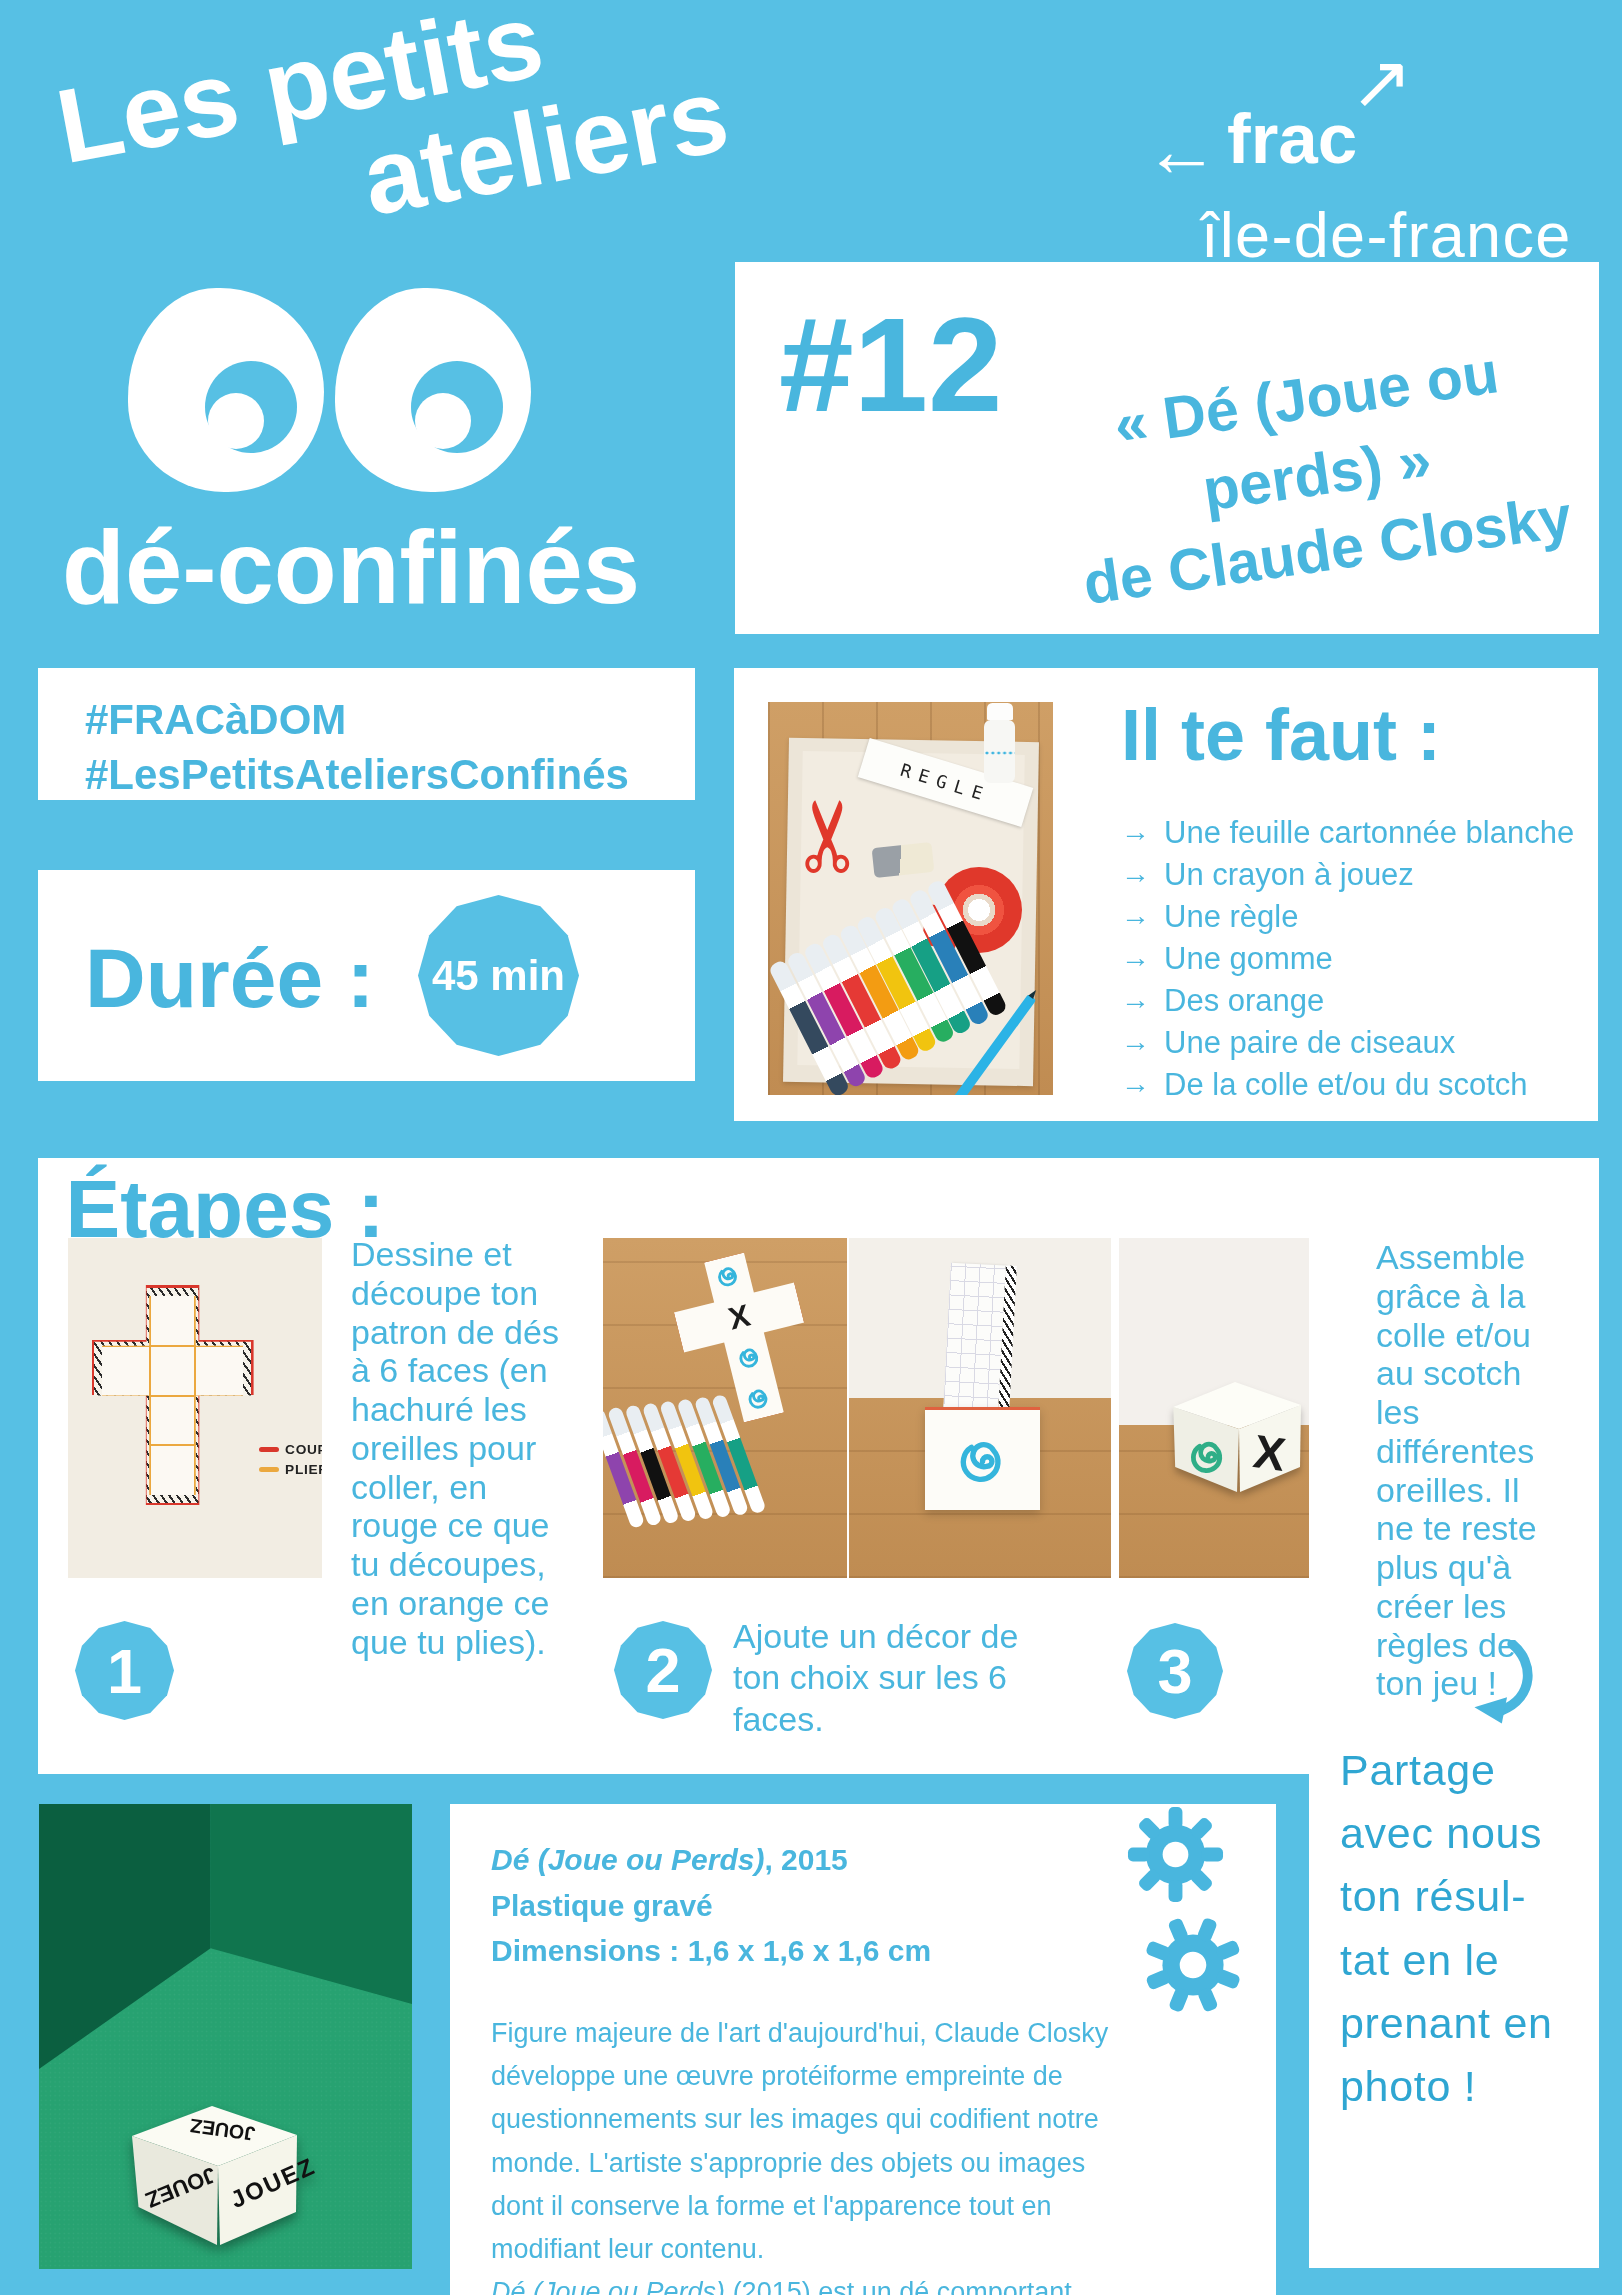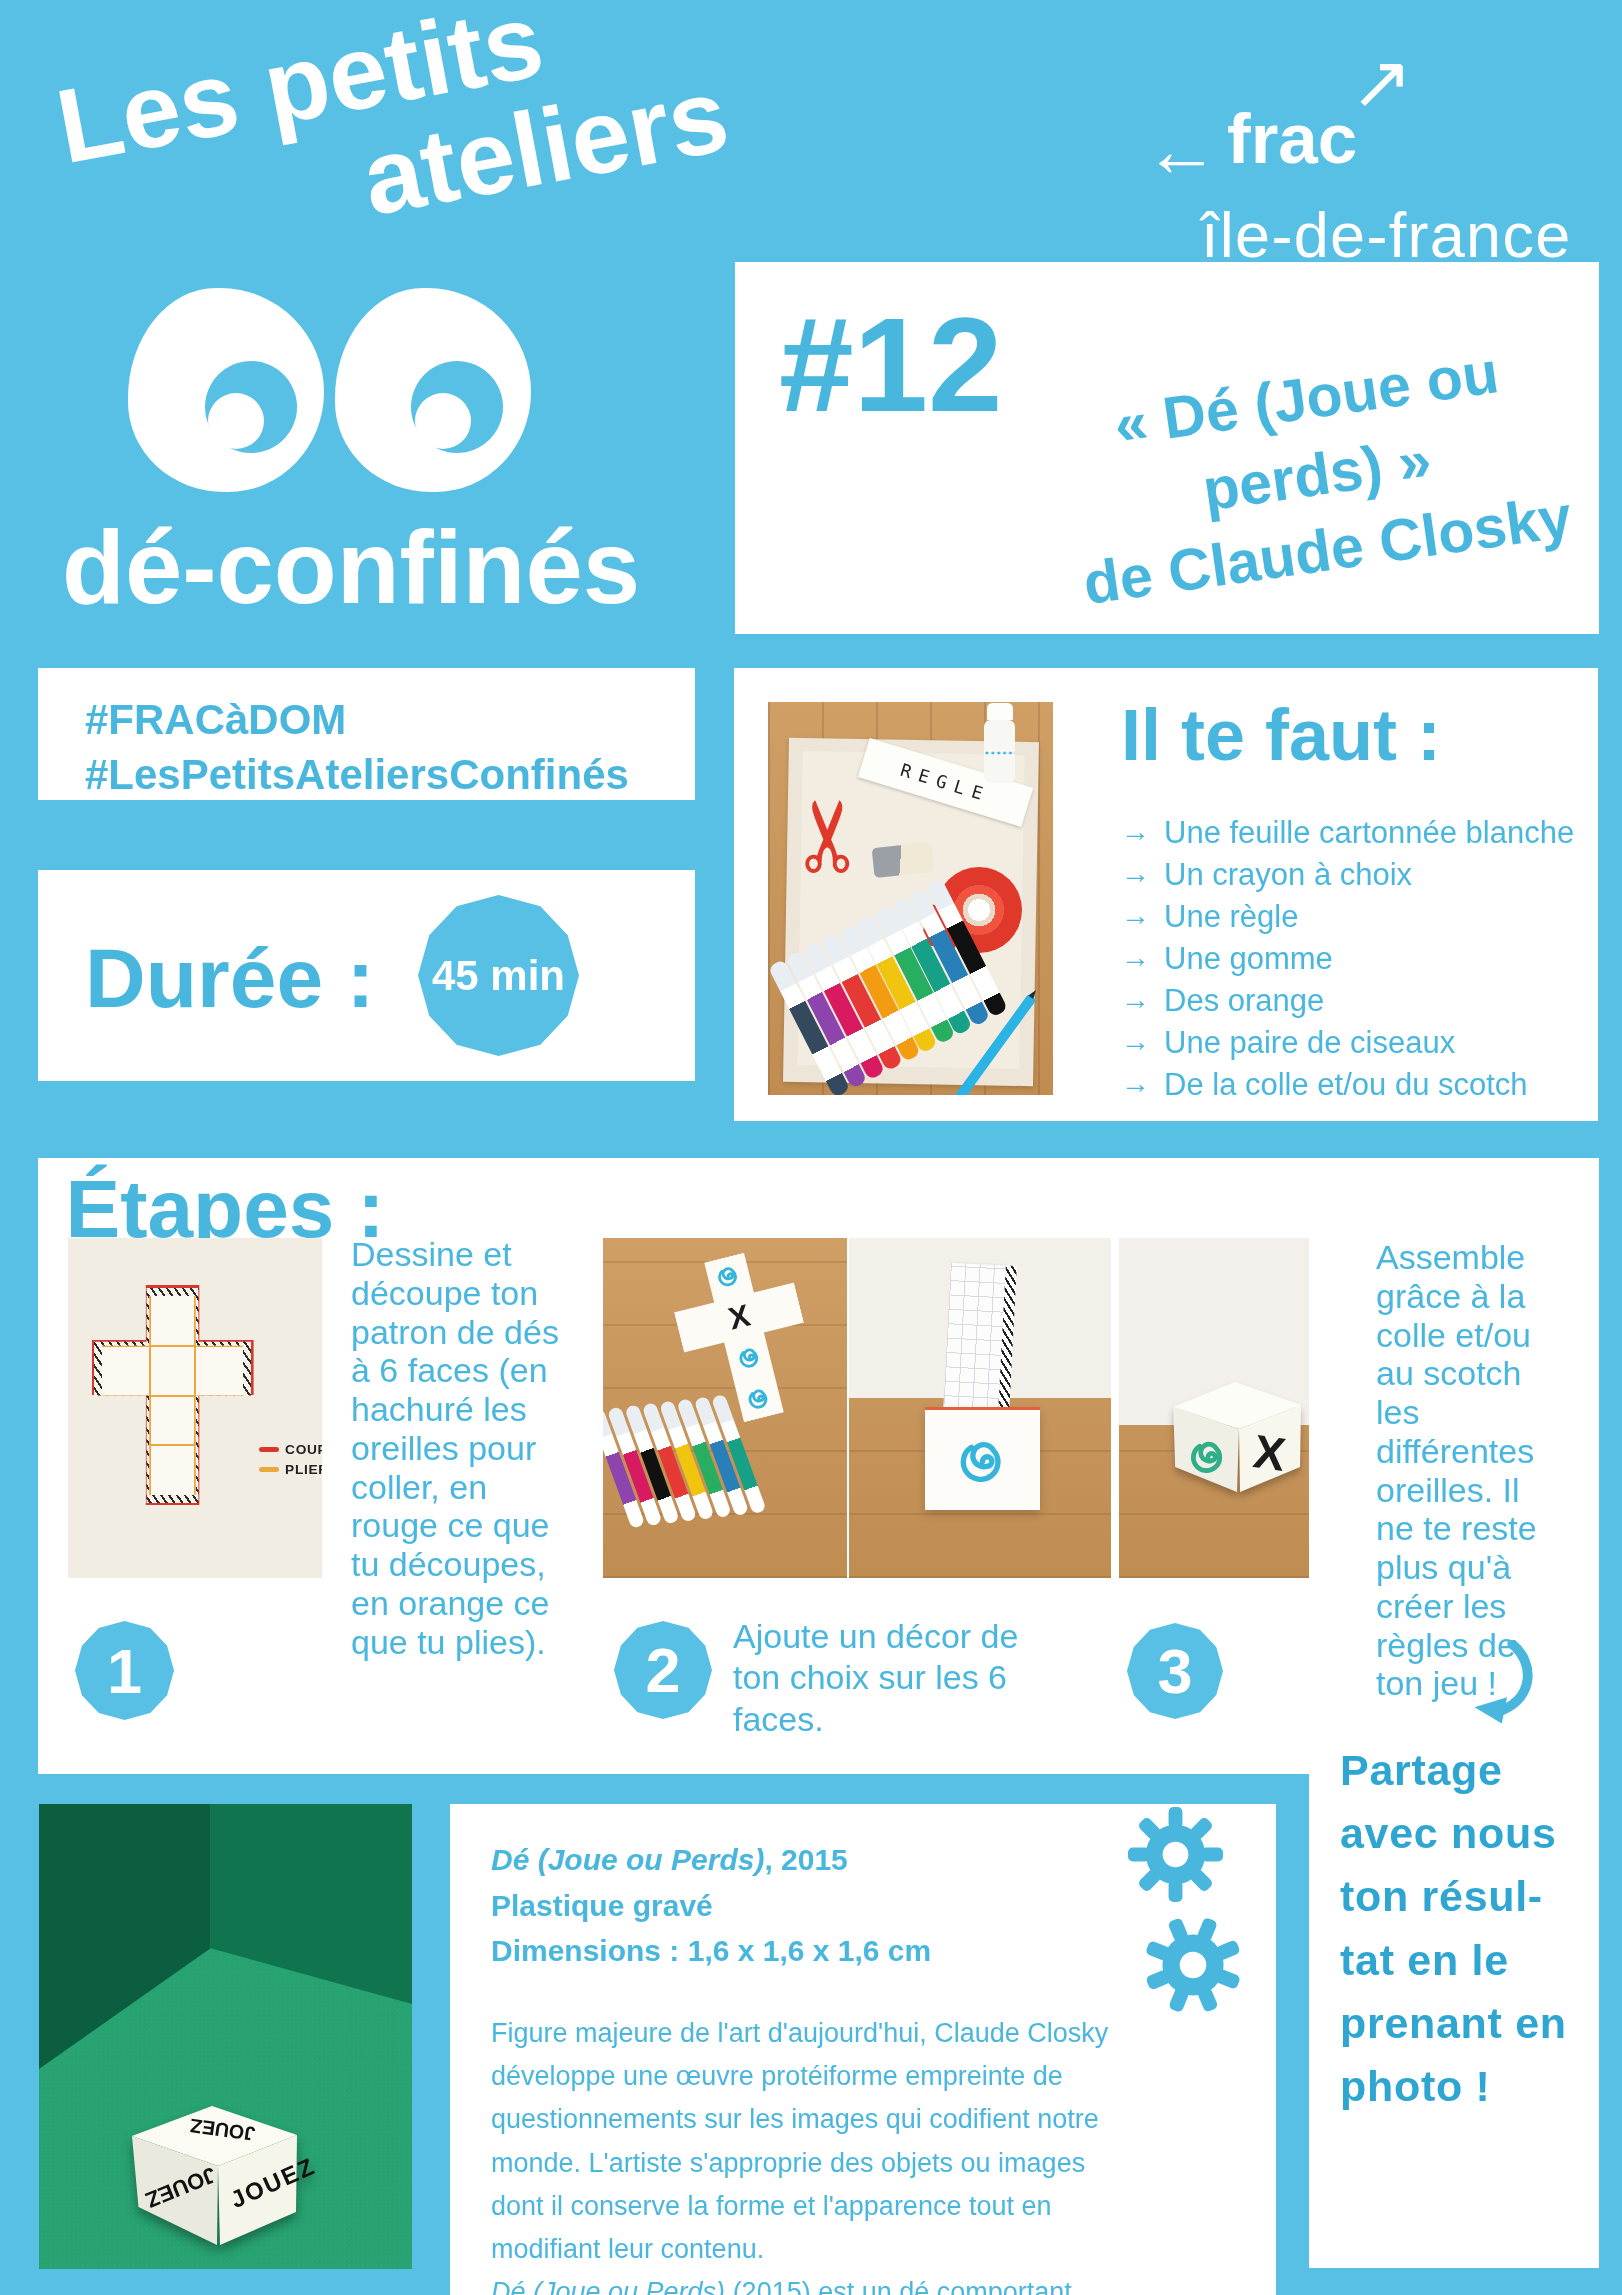--- a/index.html
+++ b/index.html
@@ -108,21 +108,21 @@
   .c3-top{clip-path:polygon(65px 0,131px 23px,69px 47px,3.3px 25px);background:#fdfdf7}
   .c3-left{clip-path:polygon(3.3px 25px,69px 47px,67px 110px,5.2px 85px);background:#efefe5}
   .c3-right{clip-path:polygon(69px 47px,131px 23px,130px 85px,70px 110px);background:#f7f7ee}
   .step-circle{position:absolute;display:flex;align-items:center;justify-content:center;color:#fff;font-weight:900;font-size:63px}
   .caption2{left:695px;top:458px;width:321px;font-size:34px;line-height:1.22;color:var(--txt)}
 
   
   .right-col{left:1309px;top:1158px;width:290px;height:1110px}
   .text3{left:67px;top:80px;width:175px}
   .curve-arrow{position:absolute;left:152px;top:482px}
-  .share-text{position:absolute;left:31px;top:581px;font-size:43px;font-weight:700;color:var(--deep);line-height:1.47;white-space:pre-line;letter-spacing:0.7px}
+  .share-text{position:absolute;left:31px;top:581px;font-size:43px;font-weight:400;color:var(--deep);line-height:1.47;white-space:pre-line;letter-spacing:0.7px}
 
   
   .die-photo{left:39px;top:1804px;width:373px;height:465px;background:#27a271;overflow:hidden}
   .die-photo::before{content:"";position:absolute;inset:0;background:radial-gradient(rgba(255,255,255,.06) 0.7px,transparent 1px);background-size:4.6px 4.6px}
   .wall-l{position:absolute;inset:0;clip-path:polygon(0 0,46% 0,46% 31%,0 57%);background:#0b5f40}
   .wall-r{position:absolute;inset:0;clip-path:polygon(46% 0,100% 0,100% 43%,46% 31%);background:#10754e}
   .die3d{position:absolute;left:93px;top:302px;width:165px;height:141px;filter:drop-shadow(0 6.5px 5.2px rgba(0,0,0,.35))}
   .dface{position:absolute;inset:0}
   .d-top{clip-path:polygon(80px 0,165px 29px,86px 60px,0 30px);background:#fbfbf3}
   .d-left{clip-path:polygon(0 30px,86px 60px,85px 139px,6.5px 101px);background:#e9e9dd}
@@ -209,21 +209,21 @@
       <div class="pencil"></div>
     </div>
     <div class="mat-heading">Il te faut :</div>
     <div class="mat-list">
       <div class="mat-item">
           <span class="arr">→</span>
           <span>Une feuille cartonnée blanche</span>
         </div>
       <div class="mat-item">
           <span class="arr">→</span>
-          <span>Un crayon à choix</span>
+          <span>Un crayon à jouez</span>
         </div>
       <div class="mat-item">
           <span class="arr">→</span>
           <span>Une règle</span>
         </div>
       <div class="mat-item">
           <span class="arr">→</span>
           <span>Une gomme</span>
         </div>
       <div class="mat-item">

